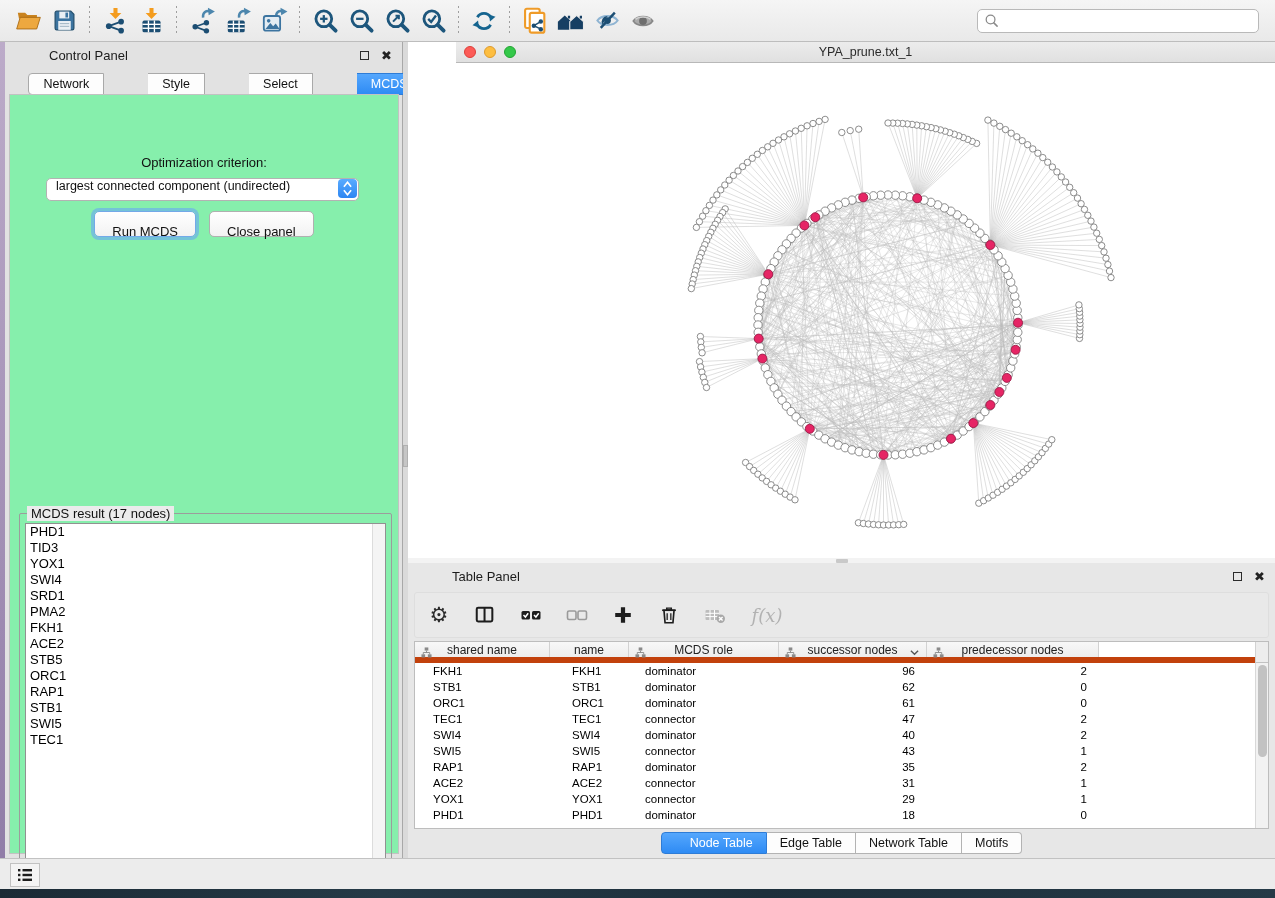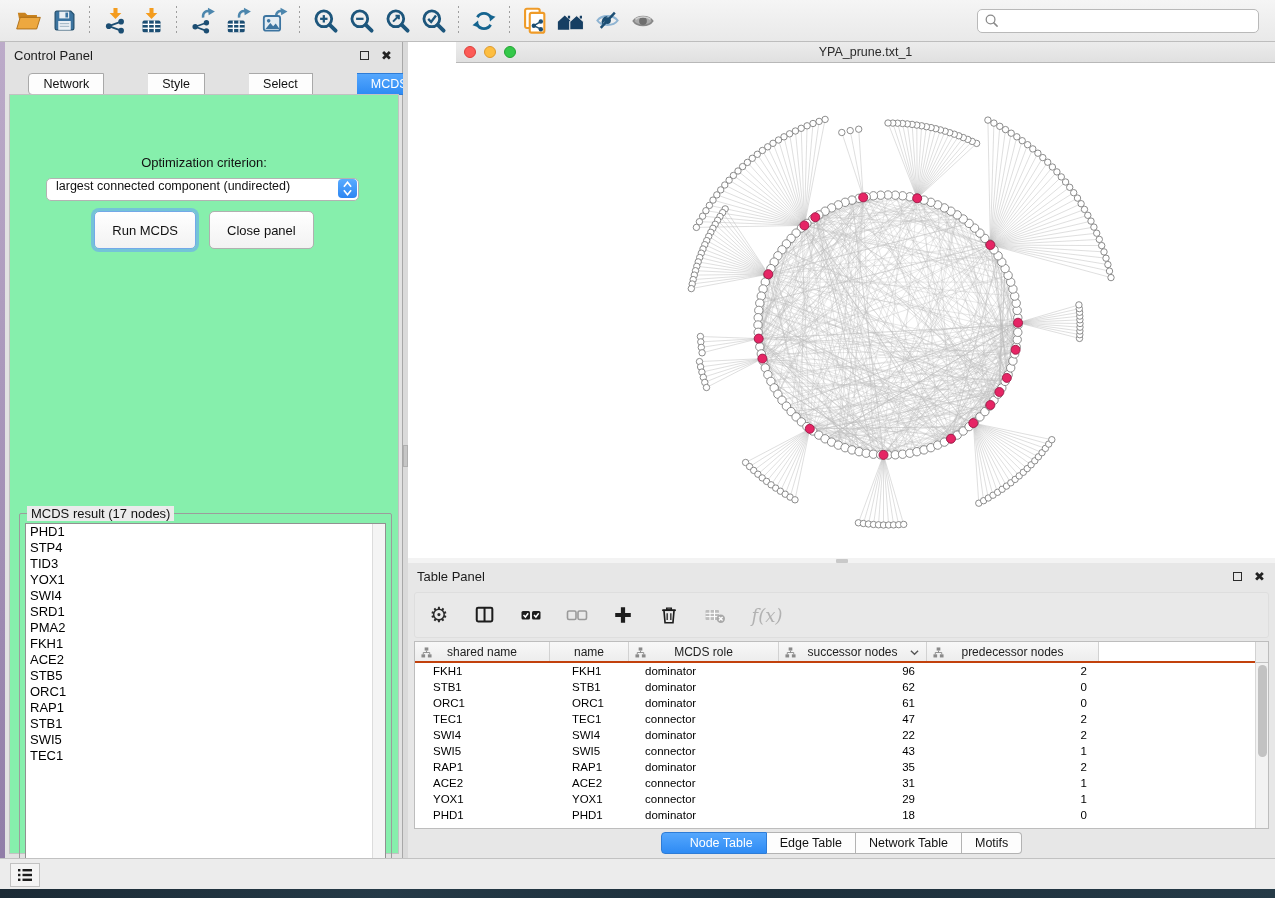--- a/index.html
+++ b/index.html
@@ -24,21 +24,21 @@
   .left-strip { position:absolute; left:0; top:42px; width:5px; height:847px;
     background:linear-gradient(#bcabc9,#8f7ba6); }
   .bottom-strip { position:absolute; left:0; top:889px; width:1275px; height:9px;
     background:linear-gradient(90deg,#1b2a35,#253a47 30%,#1d2f3b 60%,#253a47); }
 
   
   .control-panel { position:absolute; left:5px; top:42px; width:398px; height:816px;
     background:#e2e2e2; border-right:1px solid #a8a8a8; }
   .panel-titlebar { height:26px; display:flex; align-items:center; padding:0 9px;
     font-size:13px; color:#1c1c1c; }
-  .panel-title { flex:1; }
+  .panel-title { flex:1;margin-left:35px; }
   .win-icon { width:13px; height:13px; margin-left:9px; display:flex; align-items:center;
     justify-content:center; cursor:pointer; font-size:13px; color:#222; }
   .float-square { width:9px; height:9px; border:1.6px solid #2b2b2b; }
   .close-x { font-weight:bold; font-size:13px; line-height:9px; }
 
   .cp-tabs { position:absolute; left:0; top:31px; width:100%; display:flex; justify-content:center; }
   .cp-tab { height:22px; padding:0 14px; background:#fdfdfd; border:1px solid #a9a9a9;
     border-left:none; font-size:12.5px; display:flex; align-items:center; cursor:pointer; color:#111;margin-left:44px; }
   .cp-tab:first-child { border-left:1px solid #a9a9a9; border-radius:4px 0 0 4px; }
   .cp-tab:last-child { border-radius:0 4px 4px 0; }
@@ -48,21 +48,21 @@
     background:#86efac; border:1px solid #c2c2c2; }
   .opt-label { position:absolute; left:0; top:60px; width:100%; text-align:center;
     font-size:13px; color:#111; }
   .combo { position:absolute; left:36px; top:83px; width:313px; height:23px; background:#fff;
     border:1px solid #b3b3b3; border-radius:5px; display:flex; cursor:pointer; }
   .combo-text { flex:1; font-size:12.5px; color:#111; padding-left:9px; white-space:nowrap; overflow:hidden; }
   .combo-stepper { width:19px; height:19px; margin-right:1.5px; border-radius:4px;
     background:linear-gradient(#5aabff,#2d86f2); display:flex; flex-direction:column;
     align-items:center; justify-content:center; gap:1px; }
   .btn-row { position:absolute; left:0; top:116px; width:100%; display:flex; justify-content:center; gap:13px; }
-  .pushbtn { height:38px; padding:0 17px; background:linear-gradient(#ffffff,#f2f2f2);
+  .pushbtn { height:15px; padding:12px 17px; background:linear-gradient(#ffffff,#f2f2f2);
     border:1px solid #b0b0b0; border-radius:5px; font-size:13px; color:#111;
     font-family:"Liberation Sans","DejaVu Sans",sans-serif; cursor:pointer; }
   .pushbtn.focused { box-shadow:0 0 0 3px rgba(105,165,245,.6); border-color:#73a9e8; }
 
   .result-group { position:absolute; left:9px; top:418px; width:373px; height:376px;
     border:1px solid #9c9c9c; border-radius:2px; }
   .result-legend { position:absolute; left:7px; top:-8px; background:#ebebeb; padding:0 4px;
     font-size:13px; color:#111; }
   .result-list { position:absolute; left:5px; top:9px; width:361px; height:356px;
     background:#fff; border:1px solid #919191; overflow:hidden; }
@@ -95,21 +95,21 @@
   .tp-toolbar { position:absolute; left:6px; top:29px; width:855px; height:46px;
     background:#e9e9e9; border:1px solid #dedede; border-radius:3px;
     display:flex; align-items:center; padding:0 12px; gap:22px; }
   .tico { display:flex; align-items:center; justify-content:center; width:24px; height:24px; cursor:pointer; }
   .gear-glyph { font-family:"DejaVu Sans",sans-serif; font-size:21px; color:#2c2c2c; line-height:22px; }
   .fx { font-family:"DejaVu Serif","Liberation Serif",serif; font-style:italic;
     font-size:18px; color:#b2b2b2; }
 
   .ntable { position:absolute; left:6px; top:78px; width:855px; height:188px;
     background:#fff; border:1px solid #bdbdbd; overflow:hidden; }
-  .thead { position:relative; height:22px; border-bottom:3px solid #c2410c; display:flex; }
+  .thead { position:relative; height:22px; border-bottom:7px solid #c2410c; display:flex; }
   .thcell { position:relative; height:100%; background:linear-gradient(#f8f8f8,#ededed);
     border-right:1px solid #d2d2d2; display:flex; align-items:center; justify-content:center;
     font-size:12px; color:#222; cursor:pointer; }
   .thcell .tree-ic { position:absolute; left:6px; top:5px; }
   .thcell .sort-ic { position:absolute; right:7px; top:7px; }
   .c0 { width:135px; } .c1 { width:79px; } .c2 { width:150px; } .c3 { width:148px; } .c4 { width:172px;text-align:center; }
   .tbody { position:absolute; left:0; top:21px; width:841px; height:166px; background:#fff; }
   .trow { display:flex; height:16px; }
   .tcell { font-size:11.5px; color:#000; line-height:16px; white-space:nowrap; }
   .tcell.c0 { padding-left:18px; }
@@ -348,21 +348,20 @@
     </div>
     <div class="btn-row">
       <button class="pushbtn focused">Run MCDS</button>
       <button class="pushbtn">Close panel</button>
     </div>
     <div class="result-group">
       <span class="result-legend">MCDS result (17 nodes)</span>
       <div class="result-list">
         <div class="list-scroll"></div>
       <div class="mcds-item">PHD1</div>
-          <div class="mcds-item">STP4</div>
           <div class="mcds-item">TID3</div>
           <div class="mcds-item">YOX1</div>
           <div class="mcds-item">SWI4</div>
           <div class="mcds-item">SRD1</div>
           <div class="mcds-item">PMA2</div>
           <div class="mcds-item">FKH1</div>
           <div class="mcds-item">ACE2</div>
           <div class="mcds-item">STB5</div>
           <div class="mcds-item">ORC1</div>
           <div class="mcds-item">RAP1</div>
@@ -1473,21 +1472,21 @@
           <div class="tcell c0">TEC1</div>
           <div class="tcell c1">TEC1</div>
           <div class="tcell c2">connector</div>
           <div class="tcell c3">47</div>
           <div class="tcell c4">2</div>
         </div>
         <div class="trow">
           <div class="tcell c0">SWI4</div>
           <div class="tcell c1">SWI4</div>
           <div class="tcell c2">dominator</div>
-          <div class="tcell c3">22</div>
+          <div class="tcell c3">40</div>
           <div class="tcell c4">2</div>
         </div>
         <div class="trow">
           <div class="tcell c0">SWI5</div>
           <div class="tcell c1">SWI5</div>
           <div class="tcell c2">connector</div>
           <div class="tcell c3">43</div>
           <div class="tcell c4">1</div>
         </div>
         <div class="trow">

